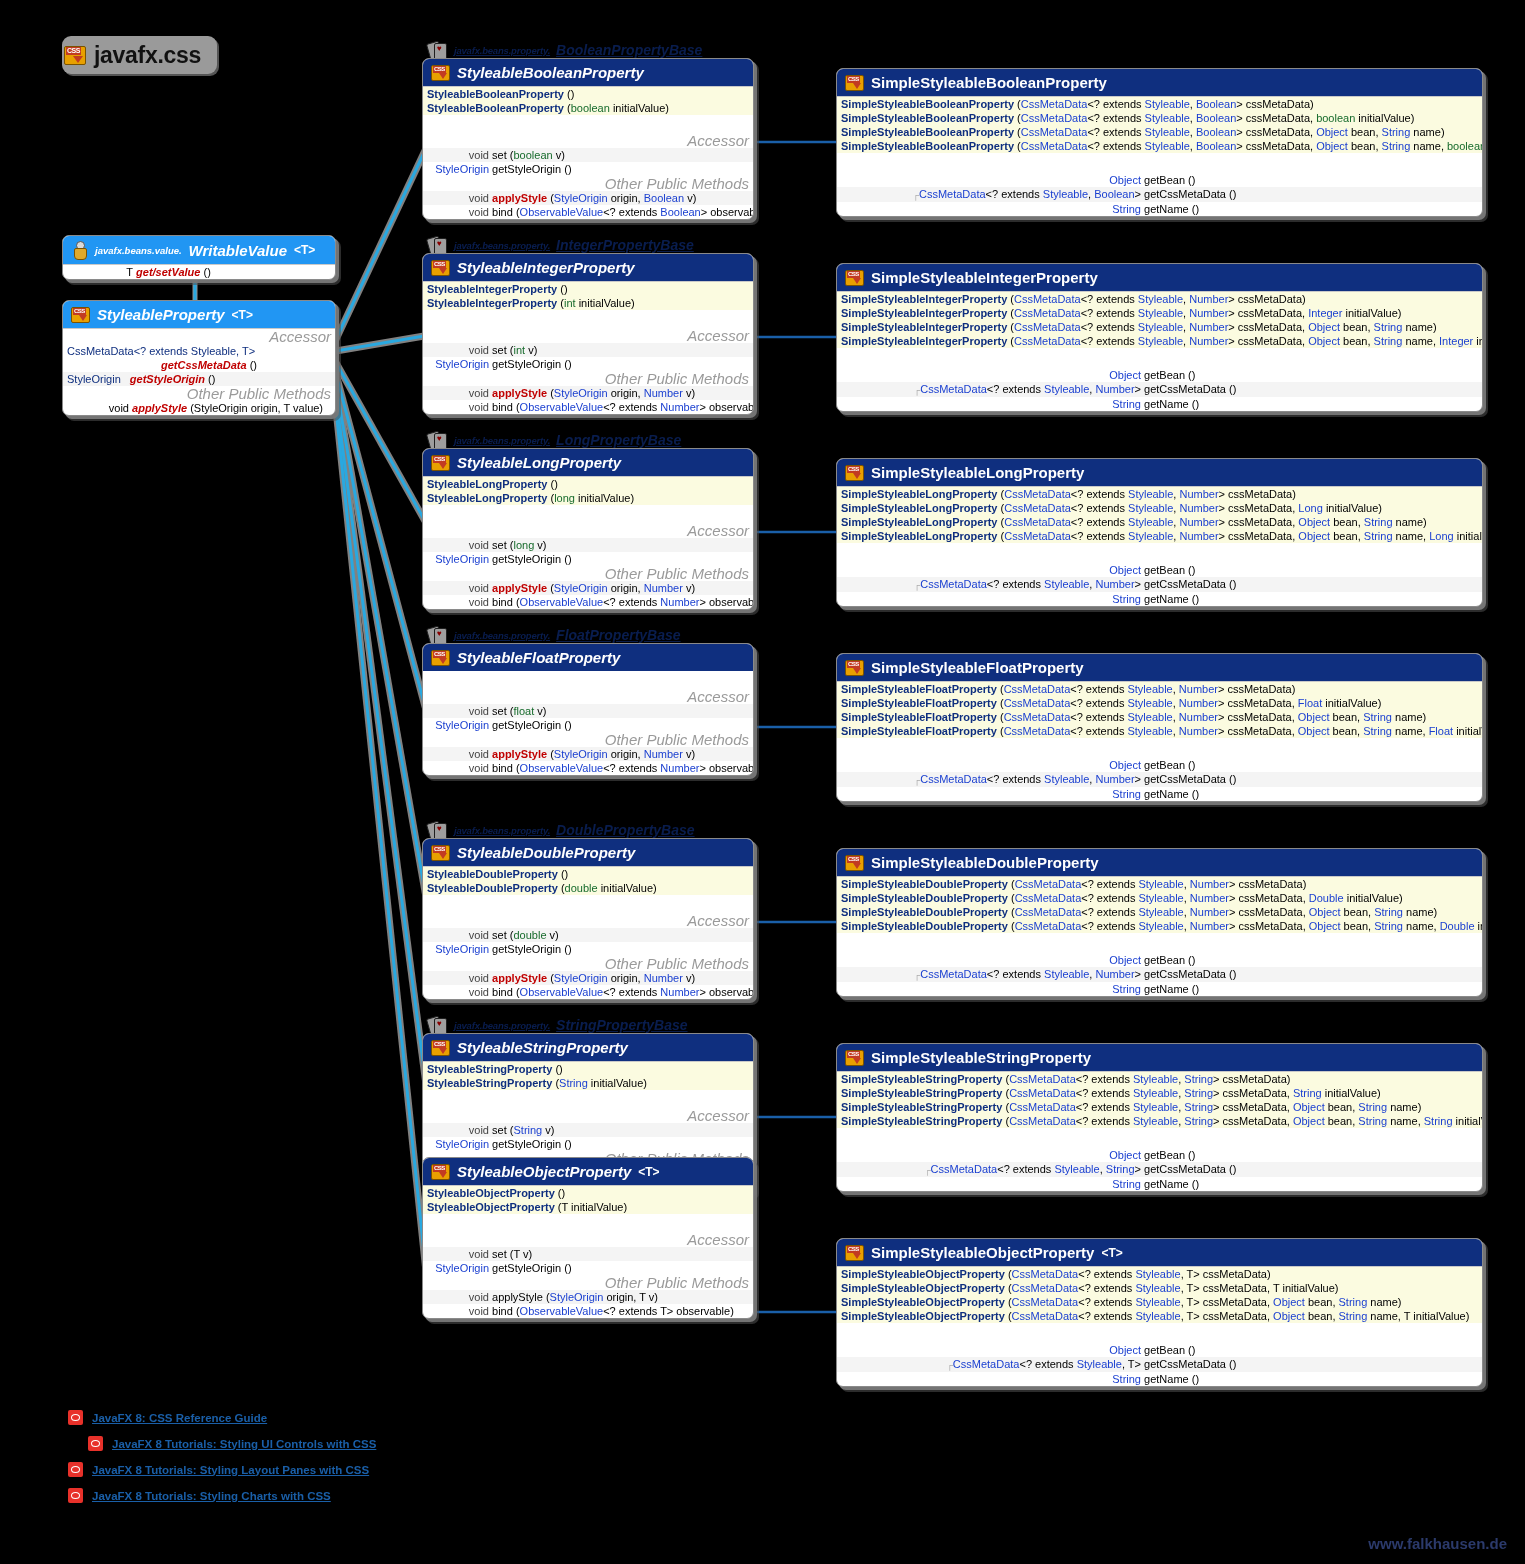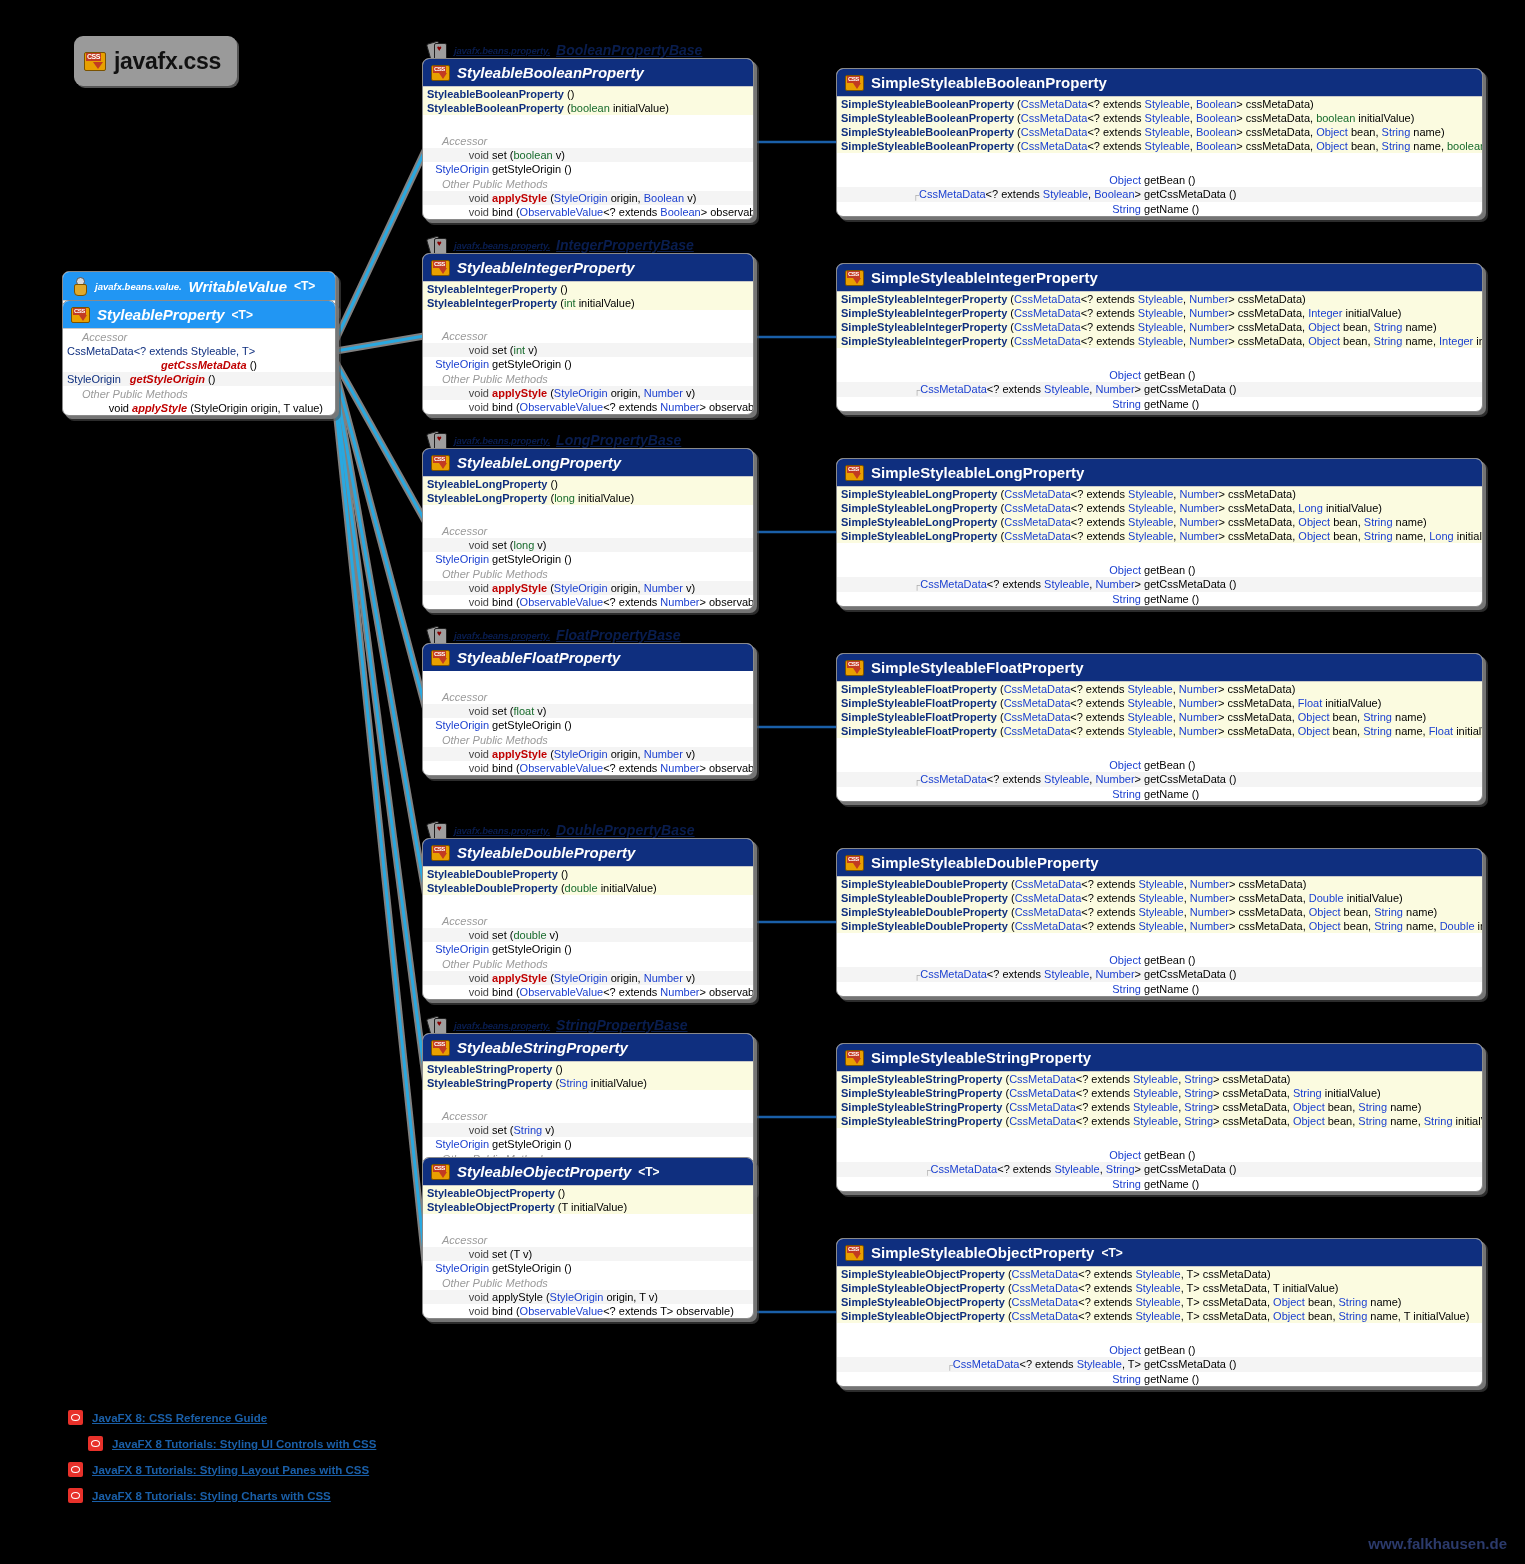--- a/index.html
+++ b/index.html
@@ -1,21 +1,21 @@
 <!DOCTYPE html>
 <html><head>
 <meta charset="utf-8">
 <style>
   html,body{margin:0;padding:0;background:#000;}
   body{width:1525px;height:1564px;position:relative;font-family:"Liberation Sans",sans-serif;overflow:hidden;}
   #root{position:relative;width:1525px;height:1564px;}
 
   
-  .title-badge{position:absolute;left:62px;top:36px;height:50px;display:flex;align-items:center;
-    background:#9a9a9a;border-radius:9px;padding:0 16px 0 10px;box-shadow:2px 2px 0 #555;margin-left:12px;}
+  .title-badge{position:absolute;left:62px;top:36px;height:38px;display:flex;align-items:center;
+    background:#9a9a9a;border-radius:9px;padding:0 16px 0 2px;box-shadow:2px 2px 0 #555;}
   .title-badge .ttl{font-size:23px;font-weight:bold;color:#111;margin-left:8px;letter-spacing:-.3px;}
 
   .cssicon{width:20px;height:17px;background:#e8a000;border:1px solid #7a5200;position:relative;display:inline-block;border-radius:2px;}
   .cssicon:before{content:"CSS";position:absolute;left:1px;top:0px;font-size:7px;font-weight:bold;color:#fff;
     background:#c23b22;padding:0 1px;line-height:8px;letter-spacing:-.5px;font-family:"Liberation Sans",sans-serif;}
   .cssicon:after{content:"";position:absolute;right:2px;bottom:1px;width:0;height:0;
     border-left:5px solid transparent;border-right:5px solid transparent;border-top:7px solid #c23b22;}
   .cssicon.sm{width:17px;height:14px;}
   .cssicon.sm:before{font-size:6px;line-height:7px;}
   .cssicon.sm:after{border-left-width:4px;border-right-width:4px;border-top-width:6px;}
@@ -27,21 +27,21 @@
   .uml .hdr .nm{font-size:15px;font-weight:bold;font-style:italic;color:#fff;white-space:nowrap;}
   .uml .hdr .nm.up{font-style:normal;}
   .uml .hdr .gen{font-size:12px;font-weight:bold;color:#fff;}
   .hdr-dark{background:#0f2f7f;}
   .hdr-blue{background:#2196f3;}
 
   .sec{border-top:1px solid #c9c9c9;}
   .ctor{background:#fbfbe0;}
   .rowslot{display:block;font-size:11px;line-height:14px;white-space:nowrap;padding:0 4px;}
   .rowslot.alt{background:#f4f4f4;}
-  .grouplbl{font-size:11px;font-style:italic;color:#9a9a9a;padding:1px 4px 0 19px;line-height:14px;}
+  .grouplbl{font-size:15px;font-style:italic;color:#9a9a9a;padding:1px 4px 0 19px;line-height:14px;text-align:right;}
   .b{font-weight:bold;}
   .kw-type{color:#1a3fd0;}
   .kw-green{color:#176b2c;}
   .kw-red{color:#c00000;}
   .kw-dkblue{color:#0f2f7f;}
   .kw-gray{color:#444;}
   .it{font-style:italic;}
   .rt{display:inline-block;text-align:right;}
 
   
@@ -109,21 +109,21 @@
     <g stroke="#29a8e0" stroke-width="3" fill="none">
         <path d="M195 278 L195 300"></path>
       </g>
   </svg>
 
   <div class="title-badge">
     <span class="cssicon"></span>
     <span class="ttl">javafx.css</span>
   </div>
 
-  <div class="uml" style="left:62px;top:235px;width:272px;margin-top:36px;">
+  <div class="uml" style="left:62px;top:235px;width:272px;">
     <div class="hdr hdr-blue">
       <span class="ifc"></span>
       <span style="font-size:9.5px;font-weight:bold;font-style:italic;color:#fff;">javafx.beans.value.</span>
       <span class="nm">WritableValue</span>
       <span class="gen">&lt;T&gt;</span>
     </div>
     <div class="sec">
       <span class="rowslot">
         <span class="rt" style="width:66px;">T</span>
         <span class="kw-red it b">get/setValue</span>

